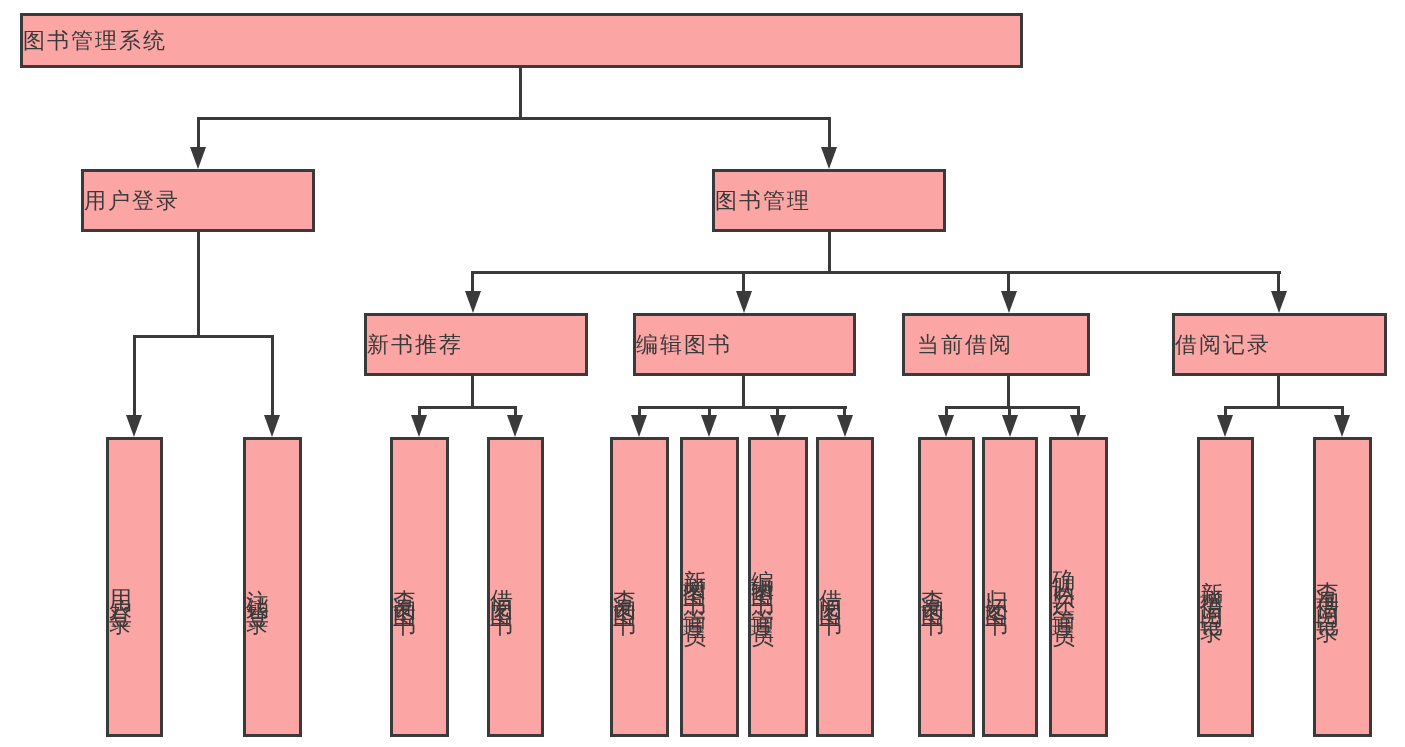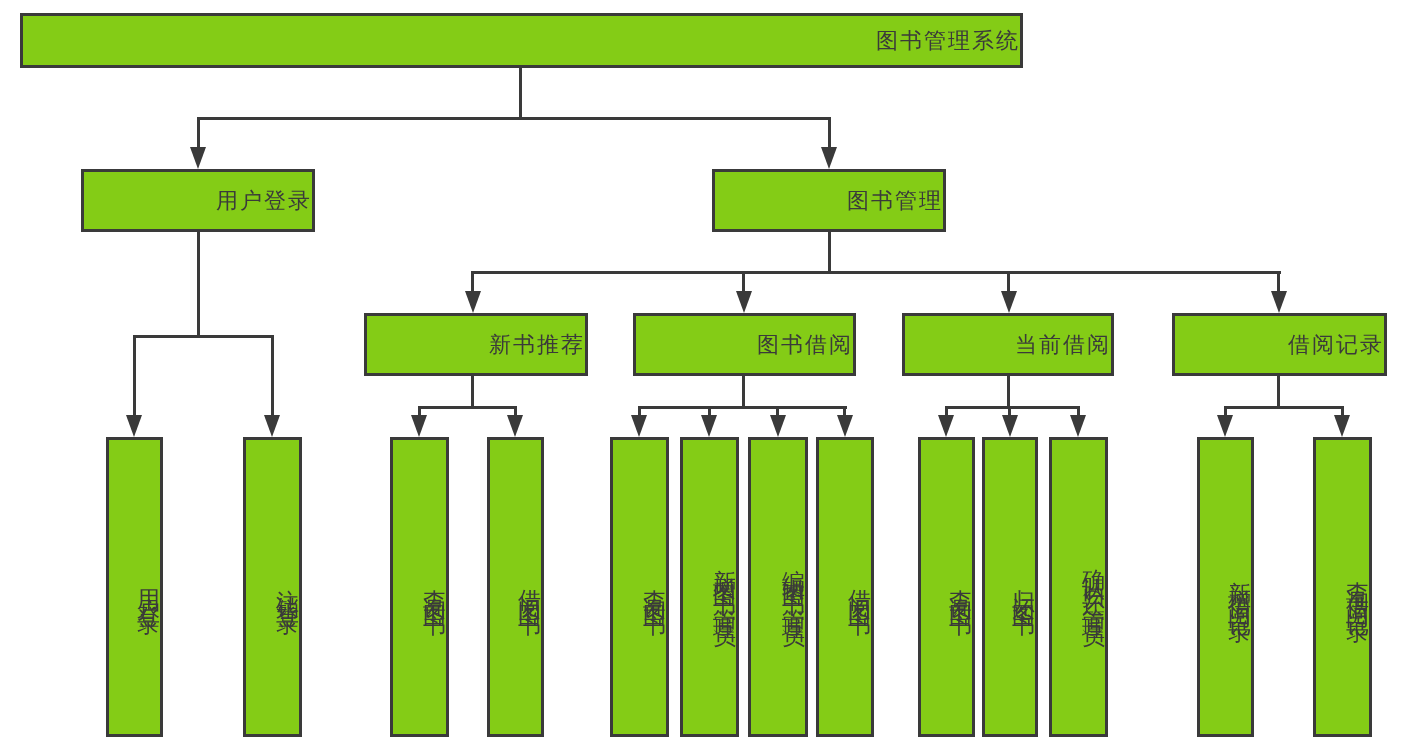--- a/index.html
+++ b/index.html
@@ -6,22 +6,22 @@
   #canvas{
     position:relative;
     width:1405px;height:747px;
     background:#ffffff;
     overflow:hidden;
     font-family:"Liberation Sans","DejaVu Sans",sans-serif;
     color:#3a3a3a;
   }
   .box{
     position:absolute;box-sizing:border-box;
-    background:#84cc16;border:3px solid #3a3a3a;
-    display:flex;align-items:center;justify-content:flex-end;
+    background:#fca5a5;border:3px solid #3a3a3a;
+    display:flex;align-items:center;justify-content:flex-start;
   }
   .hlabel{font-size:22px;letter-spacing:2px;white-space:nowrap;}
   .leaf .vlabel{
     writing-mode:vertical-rl;text-orientation:mixed;
     font-size:23px;letter-spacing:8px;line-height:1;
     white-space:nowrap;
   }
   .v{position:absolute;width:3px;background:#3a3a3a;}
   .h{position:absolute;height:3px;background:#3a3a3a;}
   .ah{
@@ -72,23 +72,23 @@
   <div class="ah" style="left:736px;top:291px;"></div>
   <div class="v" style="left:1007px;top:273px;height:20px;"></div>
   <div class="ah" style="left:1001px;top:291px;"></div>
   <div class="v" style="left:1277px;top:273px;height:20px;"></div>
   <div class="ah" style="left:1271px;top:291px;"></div>
 
   <div class="box" style="left:364px;top:313px;width:224px;height:63px;">
     <span class="hlabel">新书推荐</span>
   </div>
   <div class="box" style="left:633px;top:313px;width:223px;height:63px;">
-    <span class="hlabel">图书借阅</span>
+    <span class="hlabel">编辑图书</span>
   </div>
-  <div class="box" style="left:902px;top:313px;width:212px;height:63px;">
+  <div class="box" style="left:902px;top:313px;width:188px;height:63px;padding-left:12px;">
     <span class="hlabel">当前借阅</span>
   </div>
   <div class="box" style="left:1172px;top:313px;width:215px;height:63px;">
     <span class="hlabel">借阅记录</span>
   </div>
 
   <div class="v" style="left:471px;top:376px;height:32px;"></div>
   <div class="h" style="left:418px;top:406px;width:99px;"></div>
   <div class="v" style="left:418px;top:408px;height:12px;"></div>
   <div class="ah" style="left:411px;top:415px;"></div>

